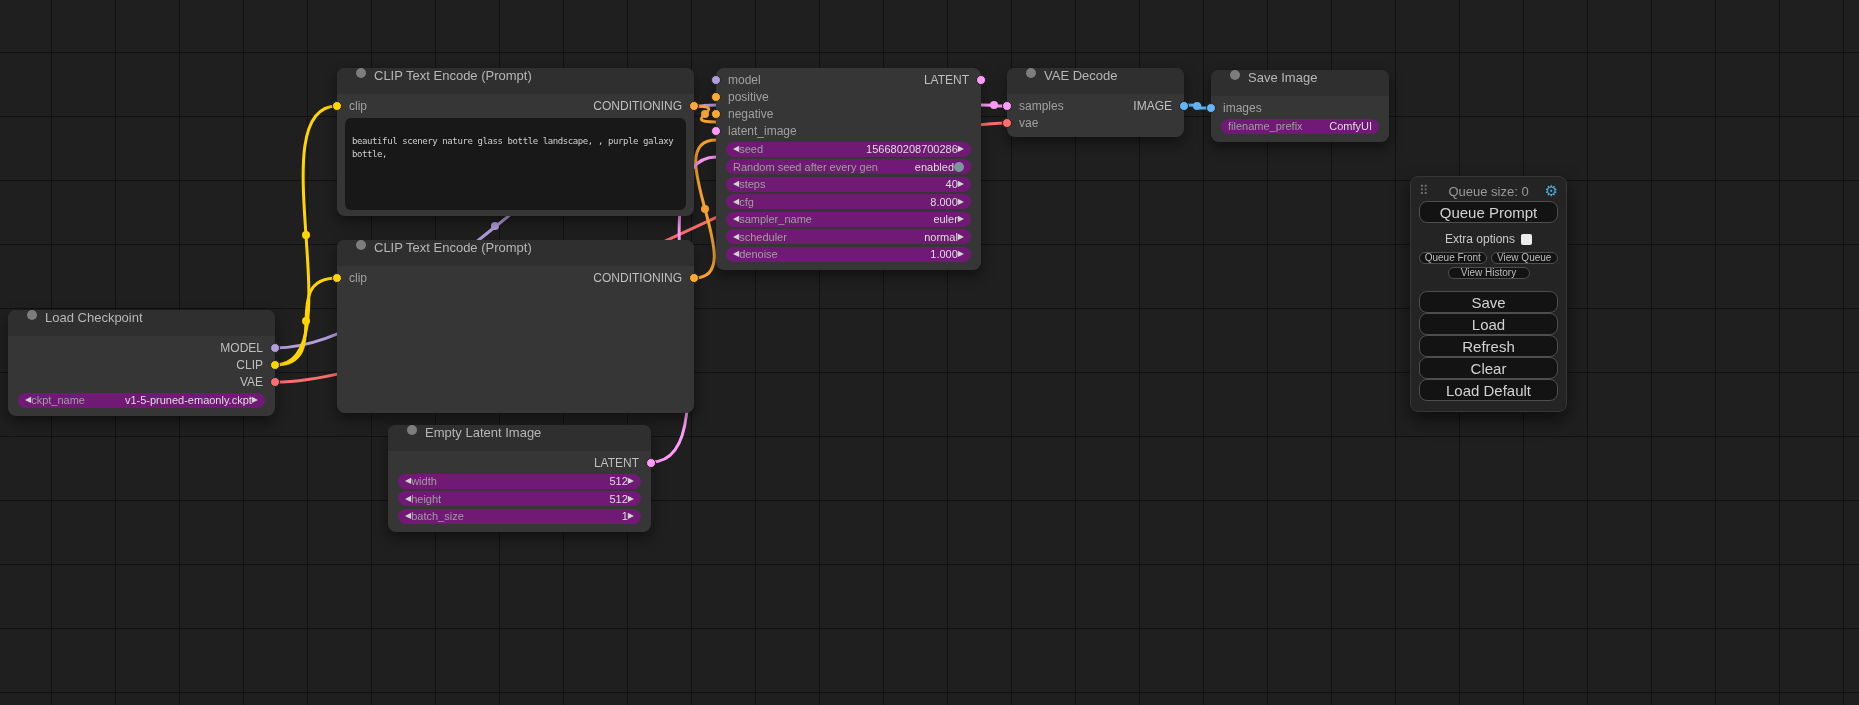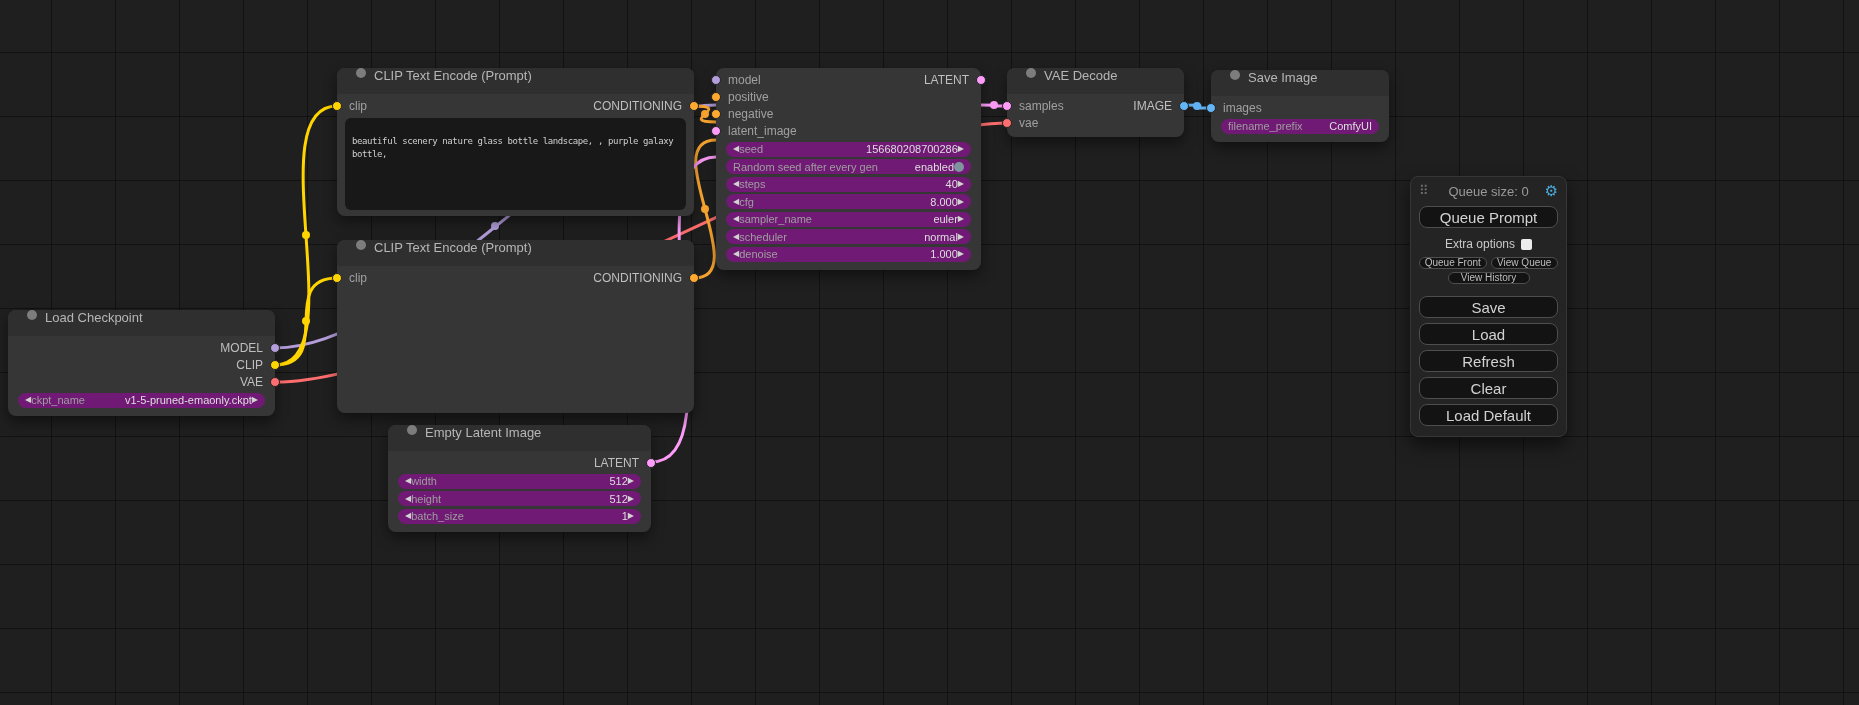--- a/index.html
+++ b/index.html
@@ -56,21 +56,21 @@
     background:#242424; border:1px solid #363636; border-radius:8px;
     box-shadow:0 8px 18px rgba(0,0,0,.55); padding:4px 8px 10px; color:#ccc;
   }
   .menu-header { position:relative; height:20px; display:flex; align-items:center; justify-content:center; font-size:13px; color:#9a9a9a; }
   .drag-handle { position:absolute; left:0px; top:2px; color:#6f6f6f; font-size:13px; cursor:grab; }
   .gear { position:absolute; right:0px; top:1px; color:#4aa8d8; font-size:15px; cursor:pointer; }
   .btn {
     display:block; width:100%; background:#131313; border:1px solid #4e4e4e; border-radius:8px;
     color:#d2d2d2; text-align:center; cursor:pointer; font-family:inherit;
   }
-  .btn.big { height:22px; font-size:15px; margin-top:5px; line-height:19px; }
+  .btn.big { height:22px; font-size:15px; line-height:19px; }
   .btn.first-action { margin-top:12px; }
   .extra-row { display:flex; align-items:center; justify-content:center; gap:6px; margin-top:9px; font-size:12px; color:#c9c9c9; }
   .checkbox { width:11px; height:11px; background:#ececec; border-radius:2px; cursor:pointer; }
   .small-row { display:flex; gap:4px; margin-top:6px; }
   .btn.small { height:12px; font-size:10px; line-height:10px; border-radius:8px; flex:1; color:#bdbdbd; }
   .btn.vh { width:82px; margin:3px auto 0; flex:none; }
 </style>
 </head>
 <body>
 

